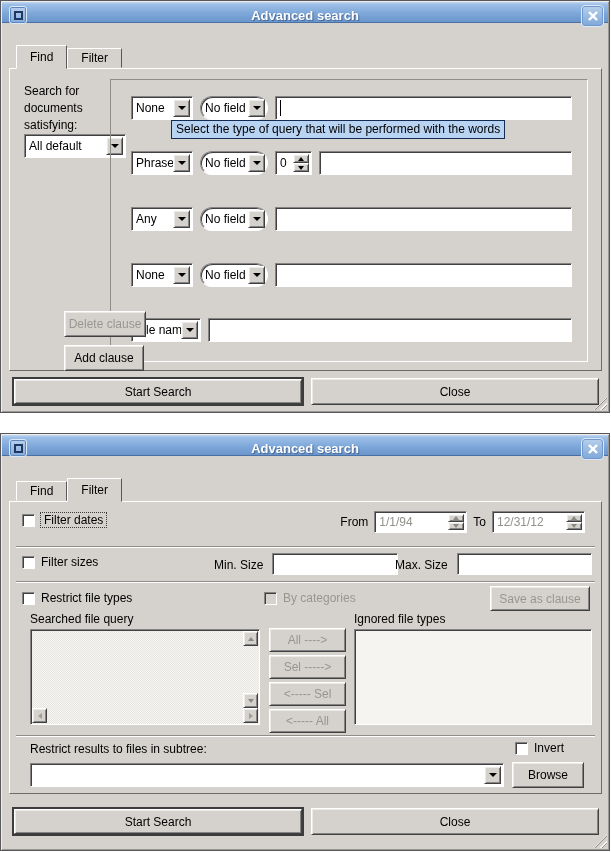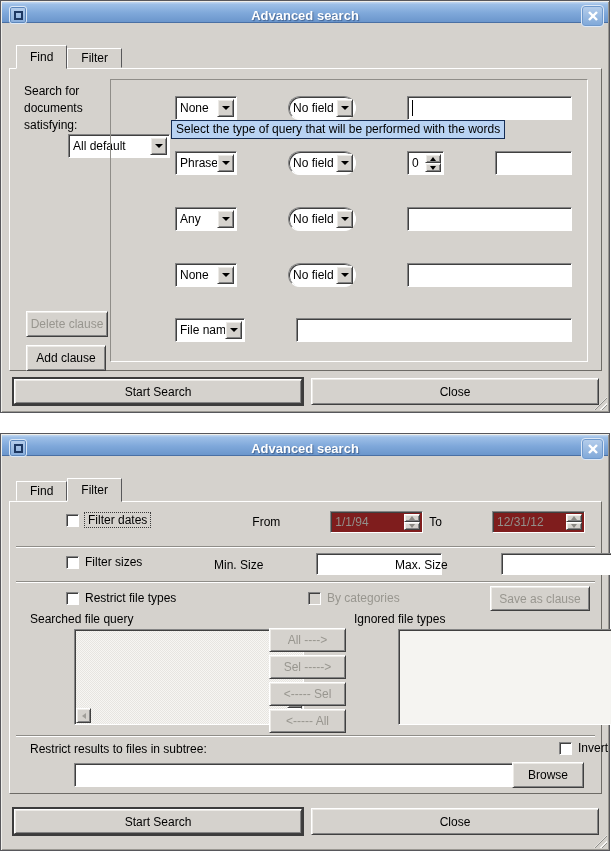--- a/index.html
+++ b/index.html
@@ -52,37 +52,37 @@
   .tab.inactive { height:20px; margin-bottom:1px; }
 
   .panel {
     position:absolute; left:8px; top:67px; width:593px; background:#d5d2cd;
     border:1px solid; border-color:#ffffff #6d6b66 #6d6b66 #ffffff;
   }
   #win-find   .panel { height:303px; }
   #win-filter .panel { height:293px; }
 
   
-  .sunken { border:1px solid; border-color:#848484 #ffffff #ffffff #848484; box-shadow: inset 1px 1px 0 #404040; margin-left: 44px; }
+  .sunken { border:1px solid; border-color:#848484 #ffffff #ffffff #848484; box-shadow: inset 1px 1px 0 #404040; }
   .raised { border:1px solid; border-color:#ffffff #404040 #404040 #ffffff;
             box-shadow: inset 1px 1px 0 #eceae6, inset -1px -1px 0 #848484; background:#d5d2cd; }
   .btn { display:flex; align-items:center; justify-content:center; font-size:12px; cursor:default; }
   .btn.default { outline:2px solid #3c3c3c; outline-offset:-1px; border-width:2px; }
   .disabled-text { color:#98968f; }
 
   .textfield { background:#fff; height:24px; position:relative; }
   .caret { position:absolute; left:4px; top:3px; width:1px; height:16px; background:#000; }
 
   .combo { position:relative; background:#fff; height:24px; display:flex; align-items:center; padding-left:4px; }
   .combo-btn { position:absolute; top:2px; right:2px; bottom:2px; width:17px;
                display:flex; align-items:center; justify-content:center; }
   .arr-dn { width:0; height:0; border-left:4px solid transparent; border-right:4px solid transparent; border-top:4px solid #000; }
 
   .spinfield { position:relative; background:#fff; height:24px; display:flex; align-items:center; padding-left:4px; }
-  .spinfield.disabled { background:#7f1d1d; color:#92908b; }
+  .spinfield.disabled { background:#ffffff; color:#92908b; }
   .spin-btns { position:absolute; top:2px; right:2px; bottom:2px; width:16px; display:flex; flex-direction:column; }
   .spin-b { flex:1; display:flex; align-items:center; justify-content:center; }
   .tri-up   { width:0; height:0; border-left:3px solid transparent; border-right:3px solid transparent; border-bottom:4px solid #000; }
   .tri-down { width:0; height:0; border-left:3px solid transparent; border-right:3px solid transparent; border-top:4px solid #000; }
   .tri-up.gray { border-bottom-color:#8b8984; } .tri-down.gray { border-top-color:#8b8984; }
 
   .checkbox { width:13px; height:13px; background:#fff; flex:none; }
   .checkbox.disabled { background:#d5d2cd; }
   .check-row { position:absolute; display:flex; align-items:center; gap:6px; }
   .focus-dotted { outline:1px dotted #3a3a3a; padding:0 3px; }
@@ -97,21 +97,21 @@
   .left-label { position:absolute; left:14px; top:14px; width:112px; line-height:17px; }
   .allclauses { position:absolute; left:14px; top:65px; width:102px; }
   .clause-frame { position:absolute; left:100px; top:10px; width:478px; height:283px;
                   border:1px solid; border-color:#8f8d88 #ffffff #ffffff #8f8d88; }
   .c-row { position:absolute; left:20px; right:15px; height:24px; display:flex; gap:7px; }
   .cw-type  { width:62px; flex:none; }
   .cw-field { width:68px; flex:none;border-radius:12px; }
   .cw-slack { width:37px; flex:none; }
   .cw-fname { width:70px; flex:none; }
   .c-input  { flex:1; }
-  .side-btn { position:absolute; height:26px; }
+  .side-btn { position:absolute; height:26px;margin-left:38px; }
 
   
   .bottom-btn { position:absolute; height:27px; }
   .grip { position:absolute; right:2px; bottom:2px; width:13px; height:13px;
           background:repeating-linear-gradient(-45deg, transparent 0 3px, #90908c 3px 4px, #f7f6f4 4px 5px);
           clip-path:polygon(100% 0, 100% 100%, 0 100%); }
 
   
   .dates-right { position:absolute; right:16px; top:9px; display:flex; align-items:center; gap:6px; }
   .datefield { width:93px; height:22px; }

